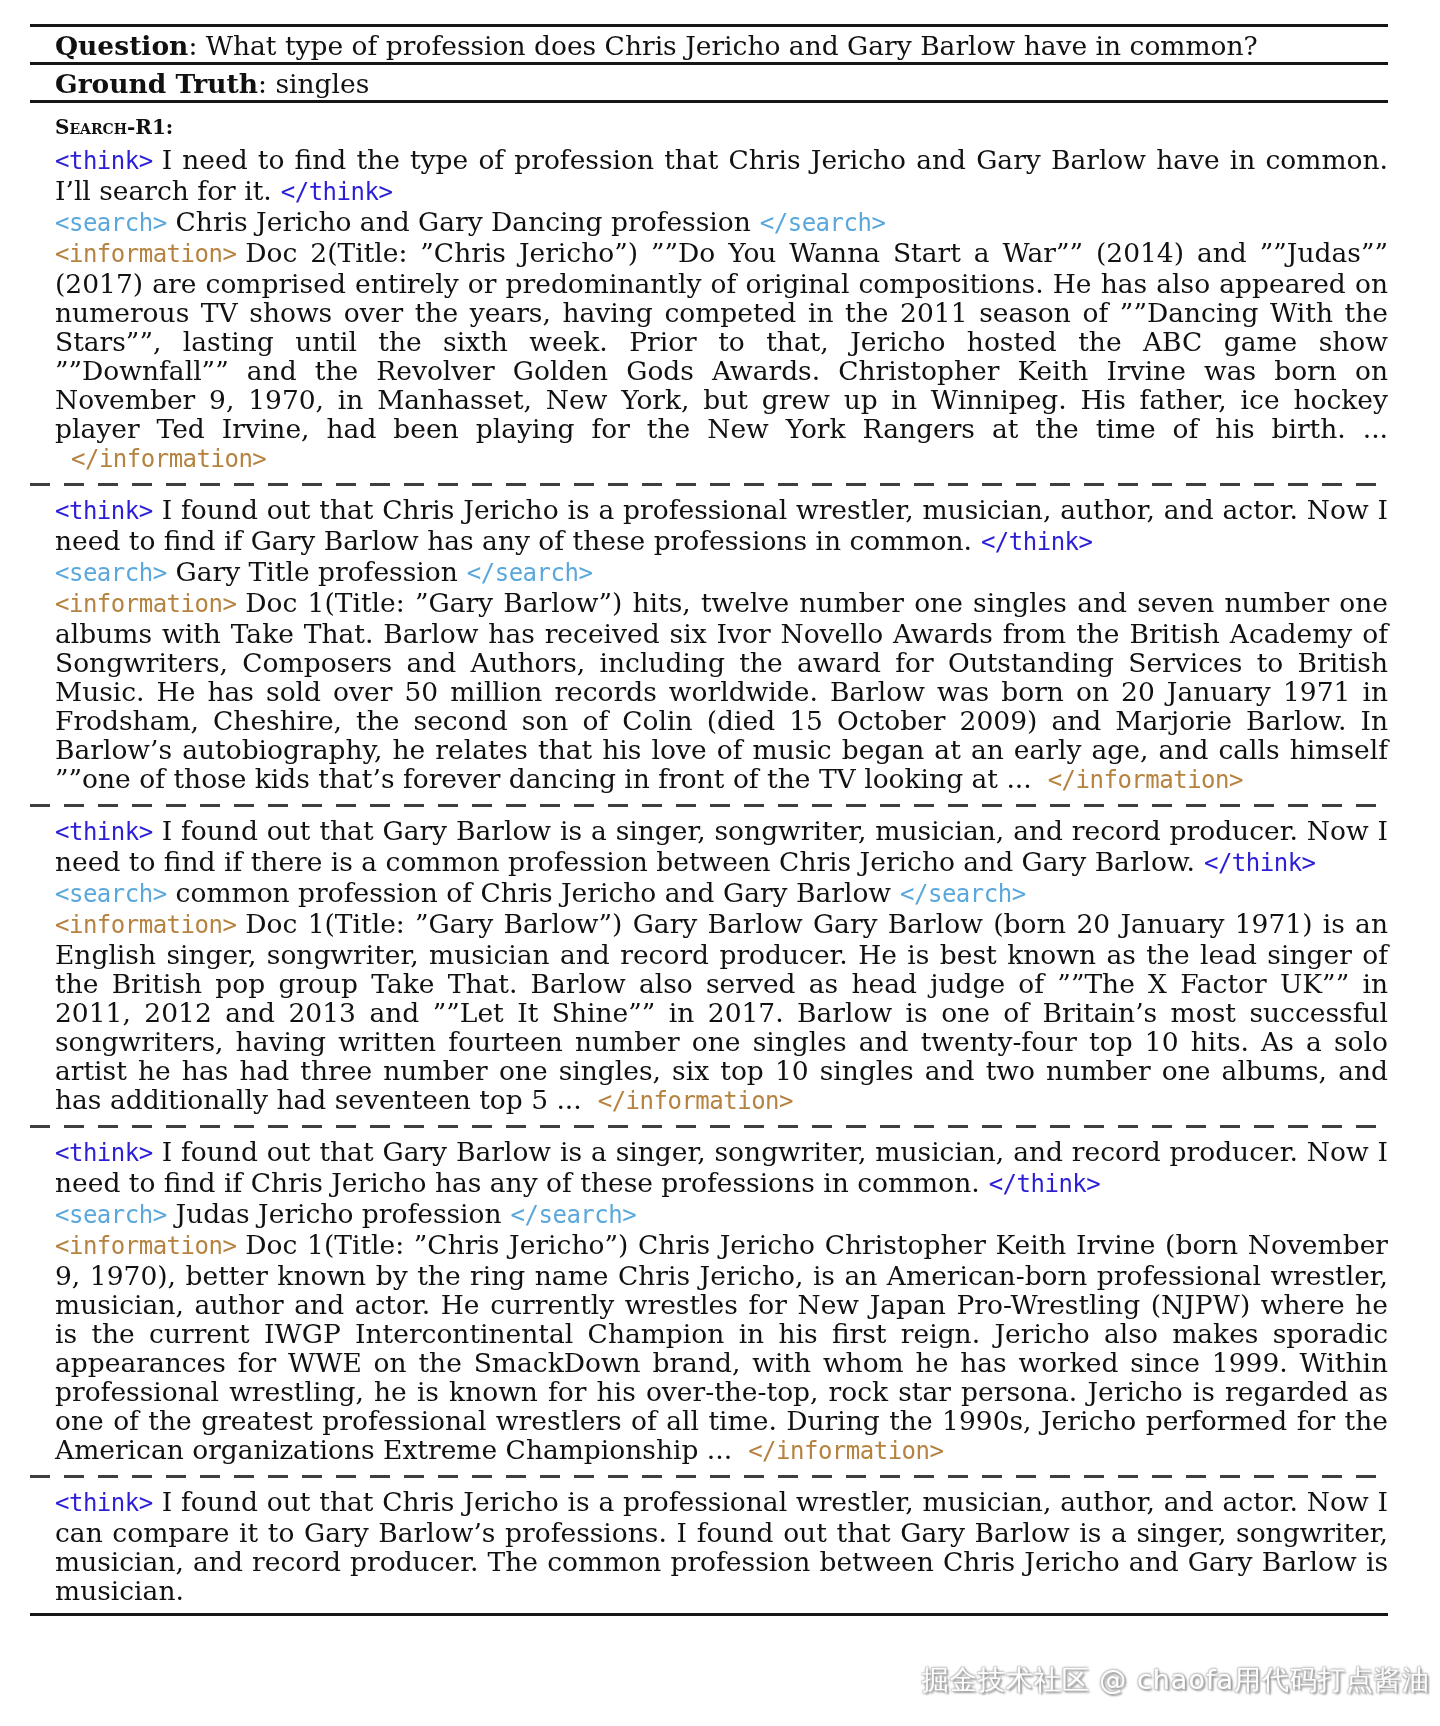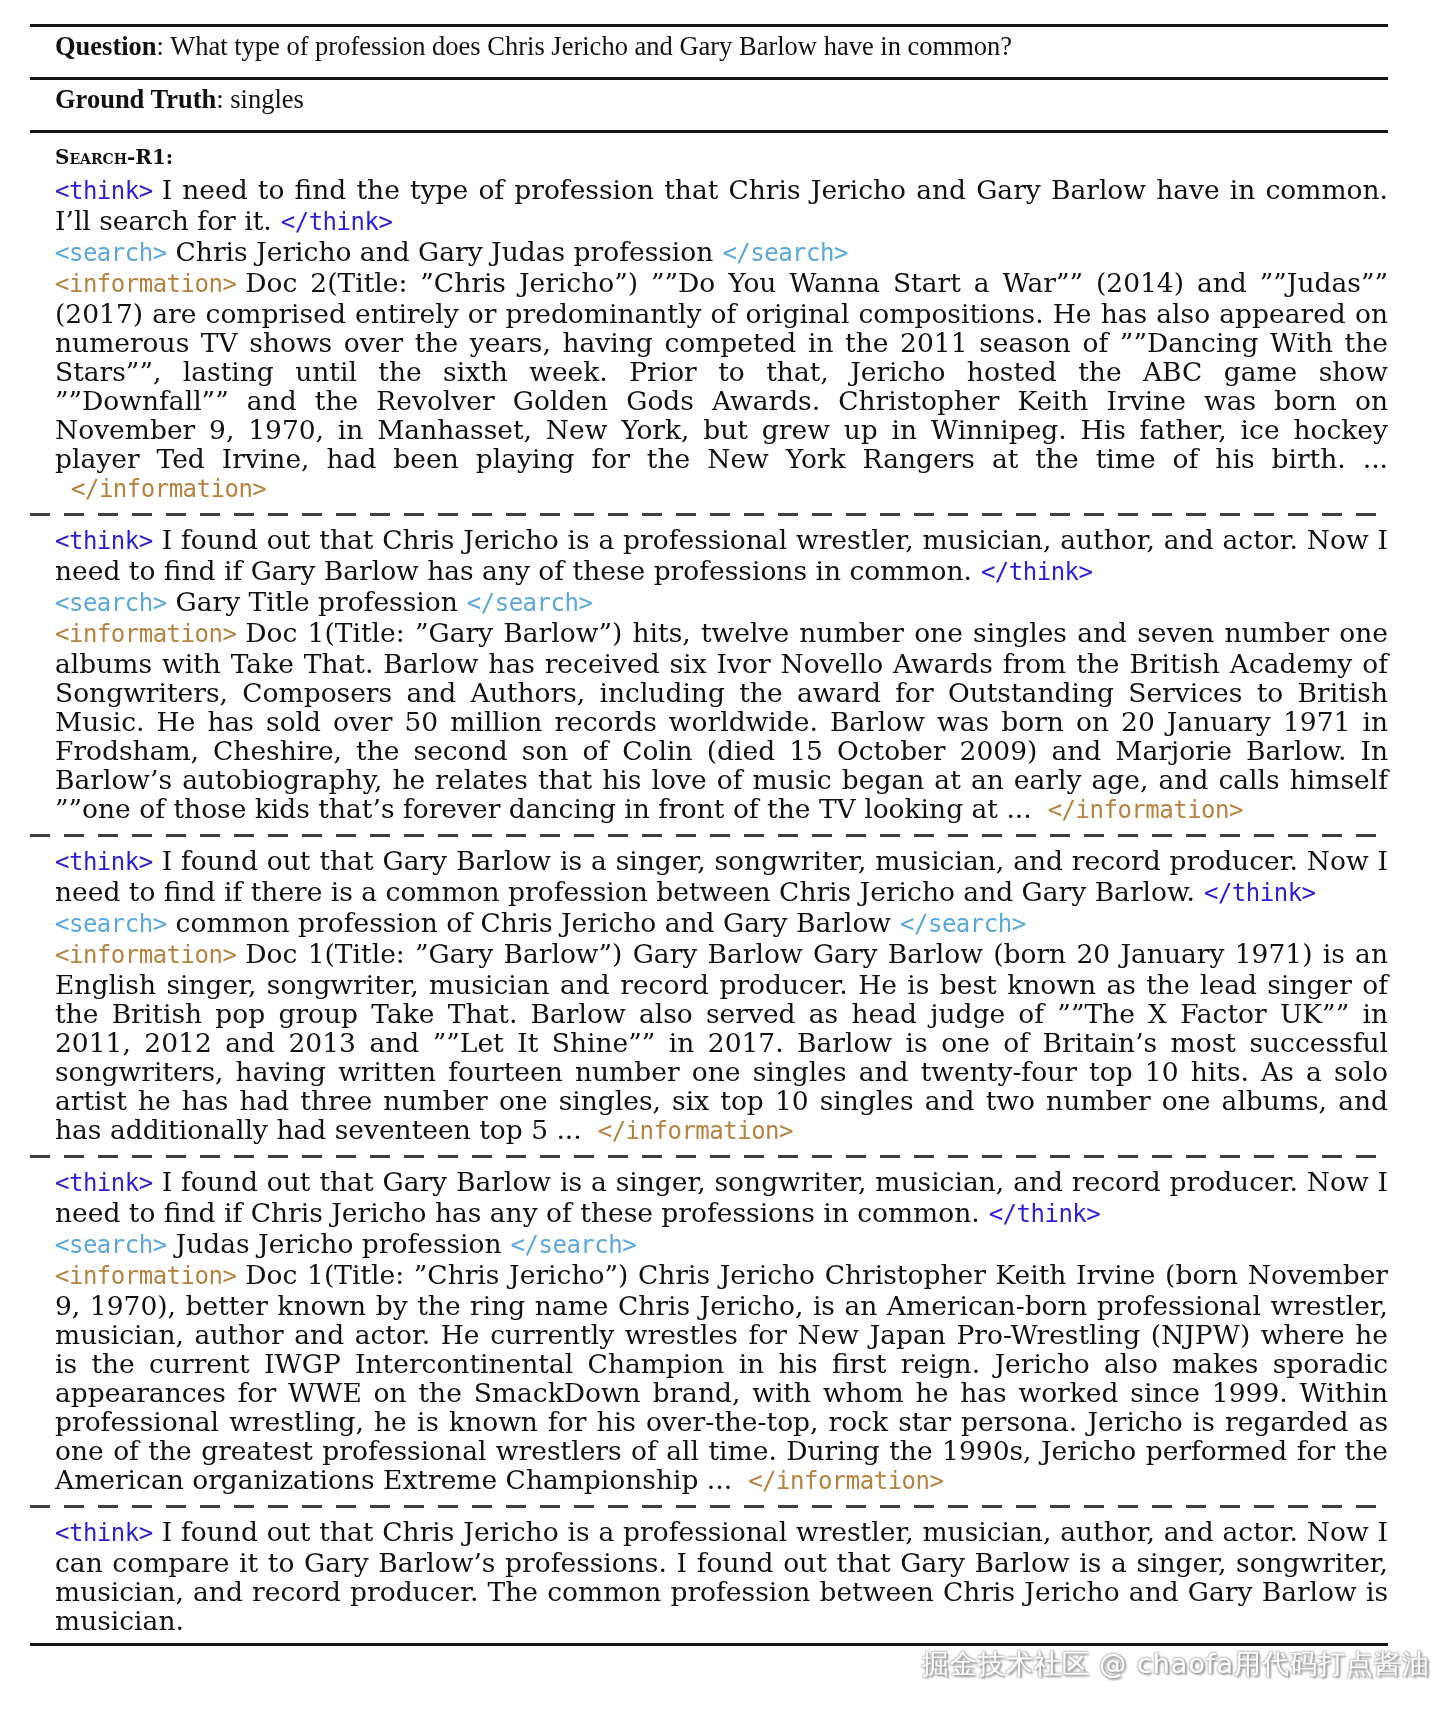--- a/index.html
+++ b/index.html
@@ -20,24 +20,23 @@
   .frame {
     position: absolute;
     left: 30px;
     top: 24px;
     width: 1358px;
     border-top: 3px solid #161616;
     border-bottom: 3px solid #161616;
   }
   .hrow {
     border-bottom: 3px solid #161616;
-    padding: 3px 0 15px 25px;
+    padding: 3px 0 0 25px;
     font-size: 26.5px;
     line-height: 32px;
-    font-family: Liberation Serif, serif;
   }
   .hrow .label { font-weight: 700; }
   .trace {
     padding: 4px 0 8px 25px;
   }
   .model-label {
     font-variant: small-caps;
     font-weight: 700;
     font-size: 20px;
     line-height: 36px;
@@ -63,21 +62,21 @@
   .t-info   { color: var(--c-information, #b5823f); }
   .turn-sep {
     height: 3px;
     margin: 9px 0 9px -25px;
     width: calc(100% + 25px);
     background-image: repeating-linear-gradient(90deg, #3f3f3f 0 20px, transparent 20px 34px);
   }
   .watermark {
     position: absolute;
     right: 10px;
-    bottom: 44px;
+    bottom: 28px;
     font-family: "DejaVu Sans", "Liberation Sans", sans-serif;
     font-size: 27px;
     letter-spacing: 1px;
     color: #ffffff;
     text-shadow:
       2px 2px 2px #9a9a9a,
       -1px -1px 1px #cfcfcf,
       1px -1px 2px #b5b5b5,
       -1px 1px 2px #b5b5b5;
     white-space: nowrap;
@@ -95,21 +94,21 @@
 
     <div class="hrow">
       <span class="label">Ground Truth</span><span>: </span><span>singles</span>
     </div>
 
     <div class="trace">
       <p class="model-label"><span>Search-R1</span><span style="font-variant:normal">:</span></p>
 
       <div class="turn">
         <p class="seg"><span class="tag open t-think">&lt;think&gt;</span><span>I need to find the type of profession that Chris Jericho and Gary Barlow have in common. I’ll search for it.</span><span class="tag close t-think">&lt;/think&gt;</span></p>
-        <p class="seg"><span class="tag open t-search">&lt;search&gt;</span><span>Chris Jericho and Gary Judas profession</span><span class="tag close t-search">&lt;/search&gt;</span></p>
+        <p class="seg"><span class="tag open t-search">&lt;search&gt;</span><span>Chris Jericho and Gary Dancing profession</span><span class="tag close t-search">&lt;/search&gt;</span></p>
         <p class="seg"><span class="tag open t-info">&lt;information&gt;</span><span>Doc 2(Title: ”Chris Jericho”) ””Do You Wanna Start a War”” (2014) and ””Judas”” (2017) are comprised entirely or predominantly of original compositions. He has also appeared on numerous TV shows over the years, having competed in the 2011 season of ””Dancing With the Stars””, lasting until the sixth week. Prior to that, Jericho hosted the ABC game show ””Downfall”” and the Revolver Golden Gods Awards. Christopher Keith Irvine was born on November 9, 1970, in Manhasset, New York, but grew up in Winnipeg. His father, ice hockey player Ted Irvine, had been playing for the New York Rangers at the time of his birth. ...</span><span class="tag close info-close t-info">&lt;/information&gt;</span></p>
       </div>
       <div class="turn-sep"></div>
 
       <div class="turn">
         <p class="seg"><span class="tag open t-think">&lt;think&gt;</span><span>I found out that Chris Jericho is a professional wrestler, musician, author, and actor. Now I need to find if Gary Barlow has any of these professions in common.</span><span class="tag close t-think">&lt;/think&gt;</span></p>
         <p class="seg"><span class="tag open t-search">&lt;search&gt;</span><span>Gary Title profession</span><span class="tag close t-search">&lt;/search&gt;</span></p>
         <p class="seg"><span class="tag open t-info">&lt;information&gt;</span><span>Doc 1(Title: ”Gary Barlow”) hits, twelve number one singles and seven number one albums with Take That. Barlow has received six Ivor Novello Awards from the British Academy of Songwriters, Composers and Authors, including the award for Outstanding Services to British Music.  He has sold over 50 million records worldwide.  Barlow was born on 20 January 1971 in Frodsham, Cheshire, the second son of Colin (died 15 October 2009) and Marjorie Barlow. In Barlow’s autobiography, he relates that his love of music began at an early age, and calls himself ””one of those kids that’s forever dancing in front of the TV looking at ...</span><span class="tag close info-close t-info">&lt;/information&gt;</span></p>
       </div>
       <div class="turn-sep"></div>

